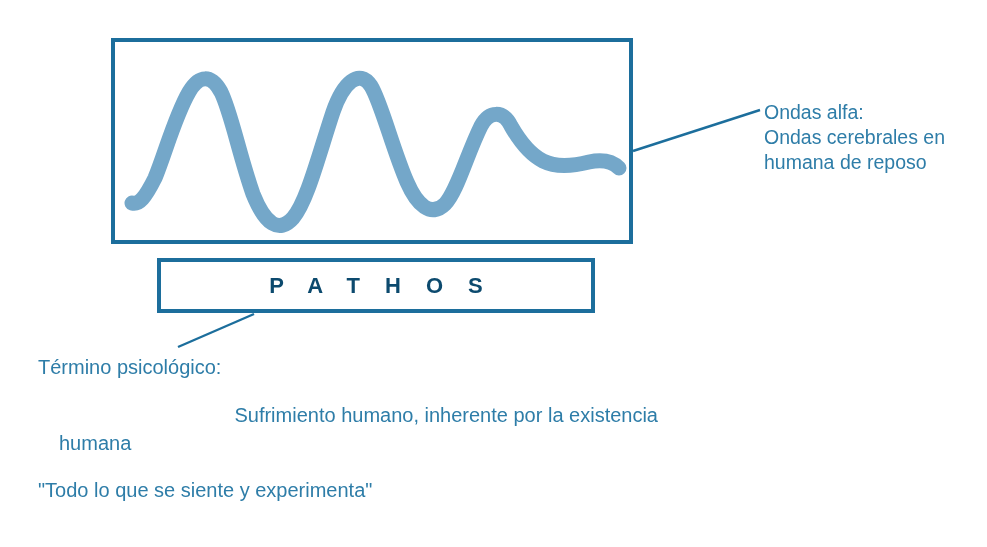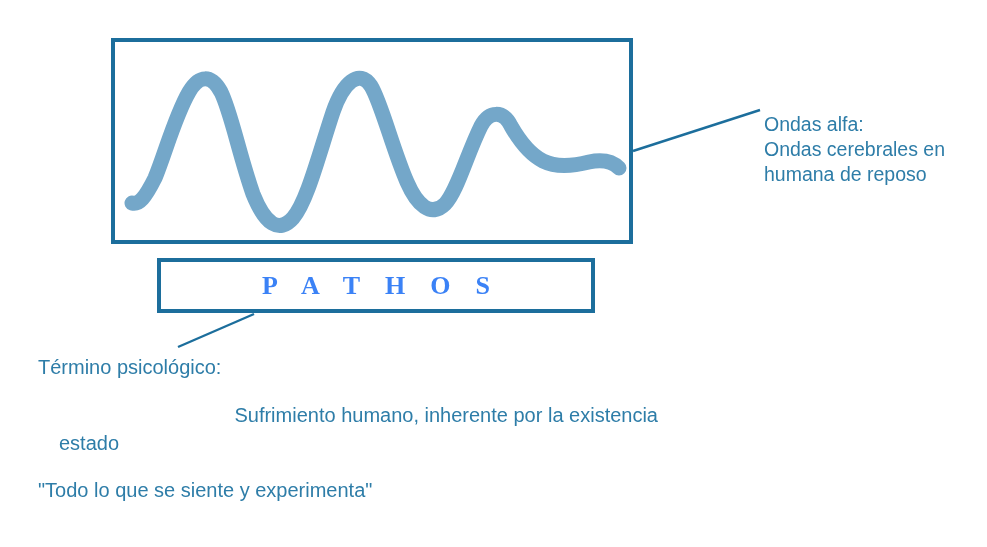--- a/index.html
+++ b/index.html
@@ -52,45 +52,45 @@
     width: 438px;
     height: 55px;
     box-sizing: border-box;
     border: 4px solid #1c6e9c;
     background: #ffffff;
     display: flex;
     align-items: center;
     justify-content: center;
   }
   .word-box-label {
-    color: #3b82f6;
-    font-size: 26px;
+    color: #0c4a6e;
+    font-size: 22px;
     font-weight: bold;
     letter-spacing: 25px;
     text-indent: 25px;
     line-height: 1;
     white-space: nowrap;
-    font-family: Liberation Serif, serif;
+    font-family: Liberation Sans, sans-serif;
   }
 
   
   .leaders {
     position: absolute;
     left: 0;
     top: 0;
     width: 987px;
     height: 547px;
     pointer-events: none;
   }
 
   
   .annot-right {
     position: absolute;
     left: 764px;
-    top: 112px;
+    top: 100px;
     width: 215px;
     color: #2e7da8;
     font-size: 19.5px;
     line-height: 25px;
     font-family: "Liberation Sans", sans-serif;
   }
   .annot-right div {
     white-space: nowrap;
   }
 
@@ -156,17 +156,17 @@
 
   <div class="annot-right">
     <div>Ondas alfa:</div>
     <div>Ondas cerebrales en</div>
     <div>humana de reposo</div>
   </div>
 
   <div class="annot-bottom">
     <div class="ln">Término psicológico:</div>
     <div class="ln tight">Sufrimiento humano, inherente por la existencia</div>
-    <div class="ln indent">estado</div>
+    <div class="ln indent">humana</div>
     <div class="ln">"Todo lo que se siente y experimenta"</div>
   </div>
 
 </div>
 
 </body></html>

